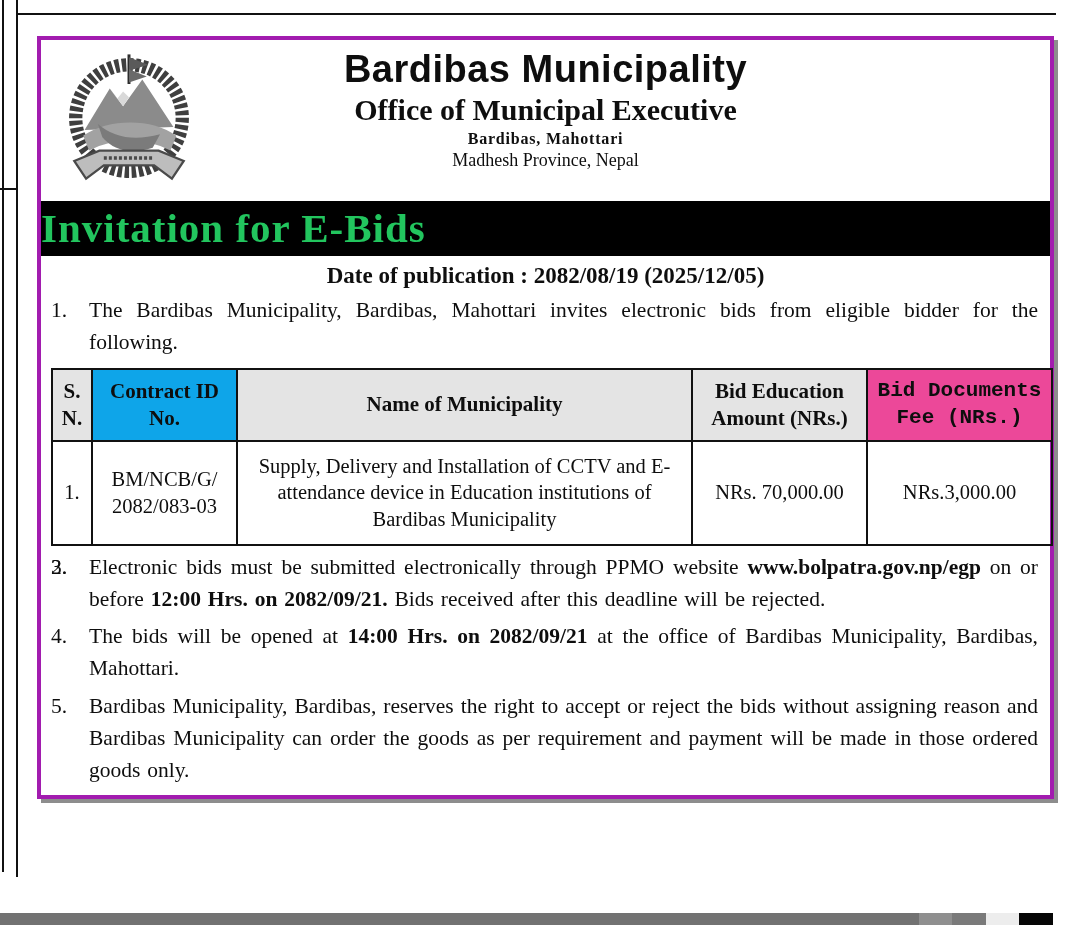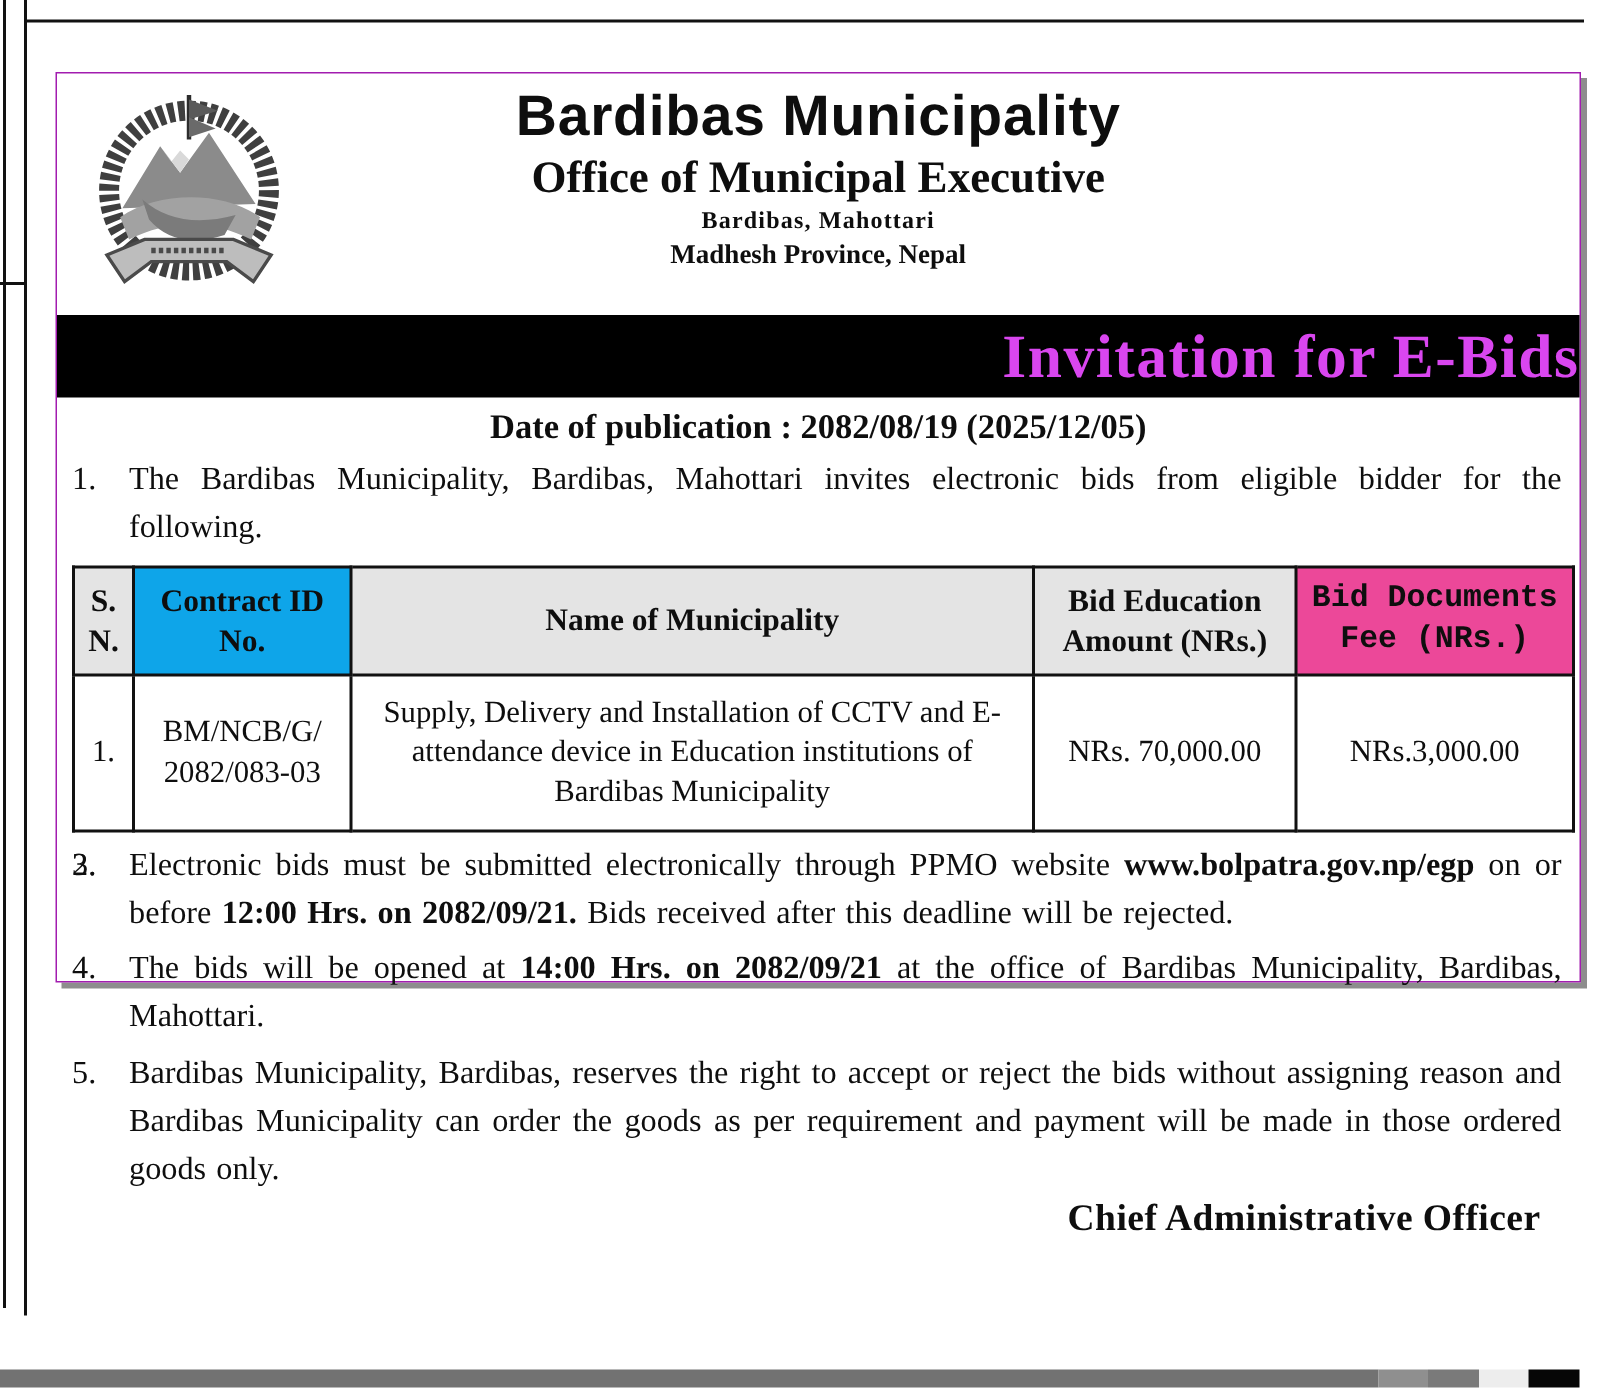--- a/index.html
+++ b/index.html
@@ -8,37 +8,37 @@
     background:#ffffff;
     font-family:"Liberation Serif", serif;
     color:#0e0e0e;
   }
   
   .vrule{position:absolute;background:#111;}
   .hrule{position:absolute;background:#111;}
 
   
   .notice-box{
-    position:absolute;left:37px;top:48px;width:1017px;height:607px;
-    box-sizing:border-box;border:1px solid #a21caf;background:#fff;
+    position:absolute;left:37px;top:36px;width:1017px;height:763px;
+    box-sizing:border-box;border:4px solid #a21caf;background:#fff;
     box-shadow:4px 4px 0 #8d8d8d;
   }
   .header{position:relative;height:161px;}
   .logo-wrap{position:absolute;left:14px;top:6px;width:148px;height:150px;}
   .head-text{text-align:center;padding-top:8px;}
   .org-name{
     font-family:"Liberation Sans", sans-serif;font-weight:bold;
     font-size:38px;line-height:1.12;letter-spacing:.5px;
   }
   .office{font-size:30px;font-weight:bold;line-height:1.15;margin-top:2px;}
   .address{font-size:16px;font-weight:bold;letter-spacing:.8px;margin-top:3px;}
-  .province{font-size:18px;font-weight:bold;margin-top:2px;}
+  .province{font-size:18px;font-weight:normal;margin-top:2px;}
 
   .banner{
-    height:55px;line-height:55px;text-align:right;color:#d946ef;
+    height:55px;line-height:55px;text-align:left;color:#22c55e;
     font-weight:bold;font-size:41px;letter-spacing:1px;background:#000;
   }
   .pub-date{text-align:center;font-weight:bold;font-size:23px;margin-top:7px;}
 
   .content{padding:0 12px 0 8px;}
   .item{
     position:relative;padding-left:40px;text-align:justify;
     font-size:21.5px;line-height:1.5;word-spacing:1.5px;margin-top:5px;
   }
   .item .num{position:absolute;left:2px;top:0;}
@@ -150,21 +150,20 @@
     <div class="item">
       <span class="num">4.</span>
       <span>The bids will be opened at </span><span class="b">14:00 Hrs. on 2082/09/21</span><span> at the office of Bardibas Municipality, Bardibas, Mahottari.</span>
     </div>
 
     <div class="item">
       <span class="num">5.</span>
       <span>Bardibas Municipality, Bardibas, reserves the right to accept or reject the bids without assigning reason and Bardibas Municipality can order the goods as per requirement and payment will be made in those ordered goods only.</span>
     </div>
 
-    <div class="signature">Chief Administrative Officer</div>
   </div>
 </div>
 
 <div class="bar-seg" style="left: 0px; width: 919px; background-color: rgb(114, 114, 114);"></div>
 <div class="bar-seg" style="left: 919px; width: 33px; background-color: rgb(143, 143, 143);"></div>
 <div class="bar-seg" style="left: 952px; width: 34px; background-color: rgb(122, 122, 122);"></div>
 <div class="bar-seg" style="left: 986px; width: 33px; background-color: rgb(237, 237, 237);"></div>
 <div class="bar-seg" style="left: 1019px; width: 34px; background-color: rgb(6, 6, 6);"></div>
 
 </body></html>

